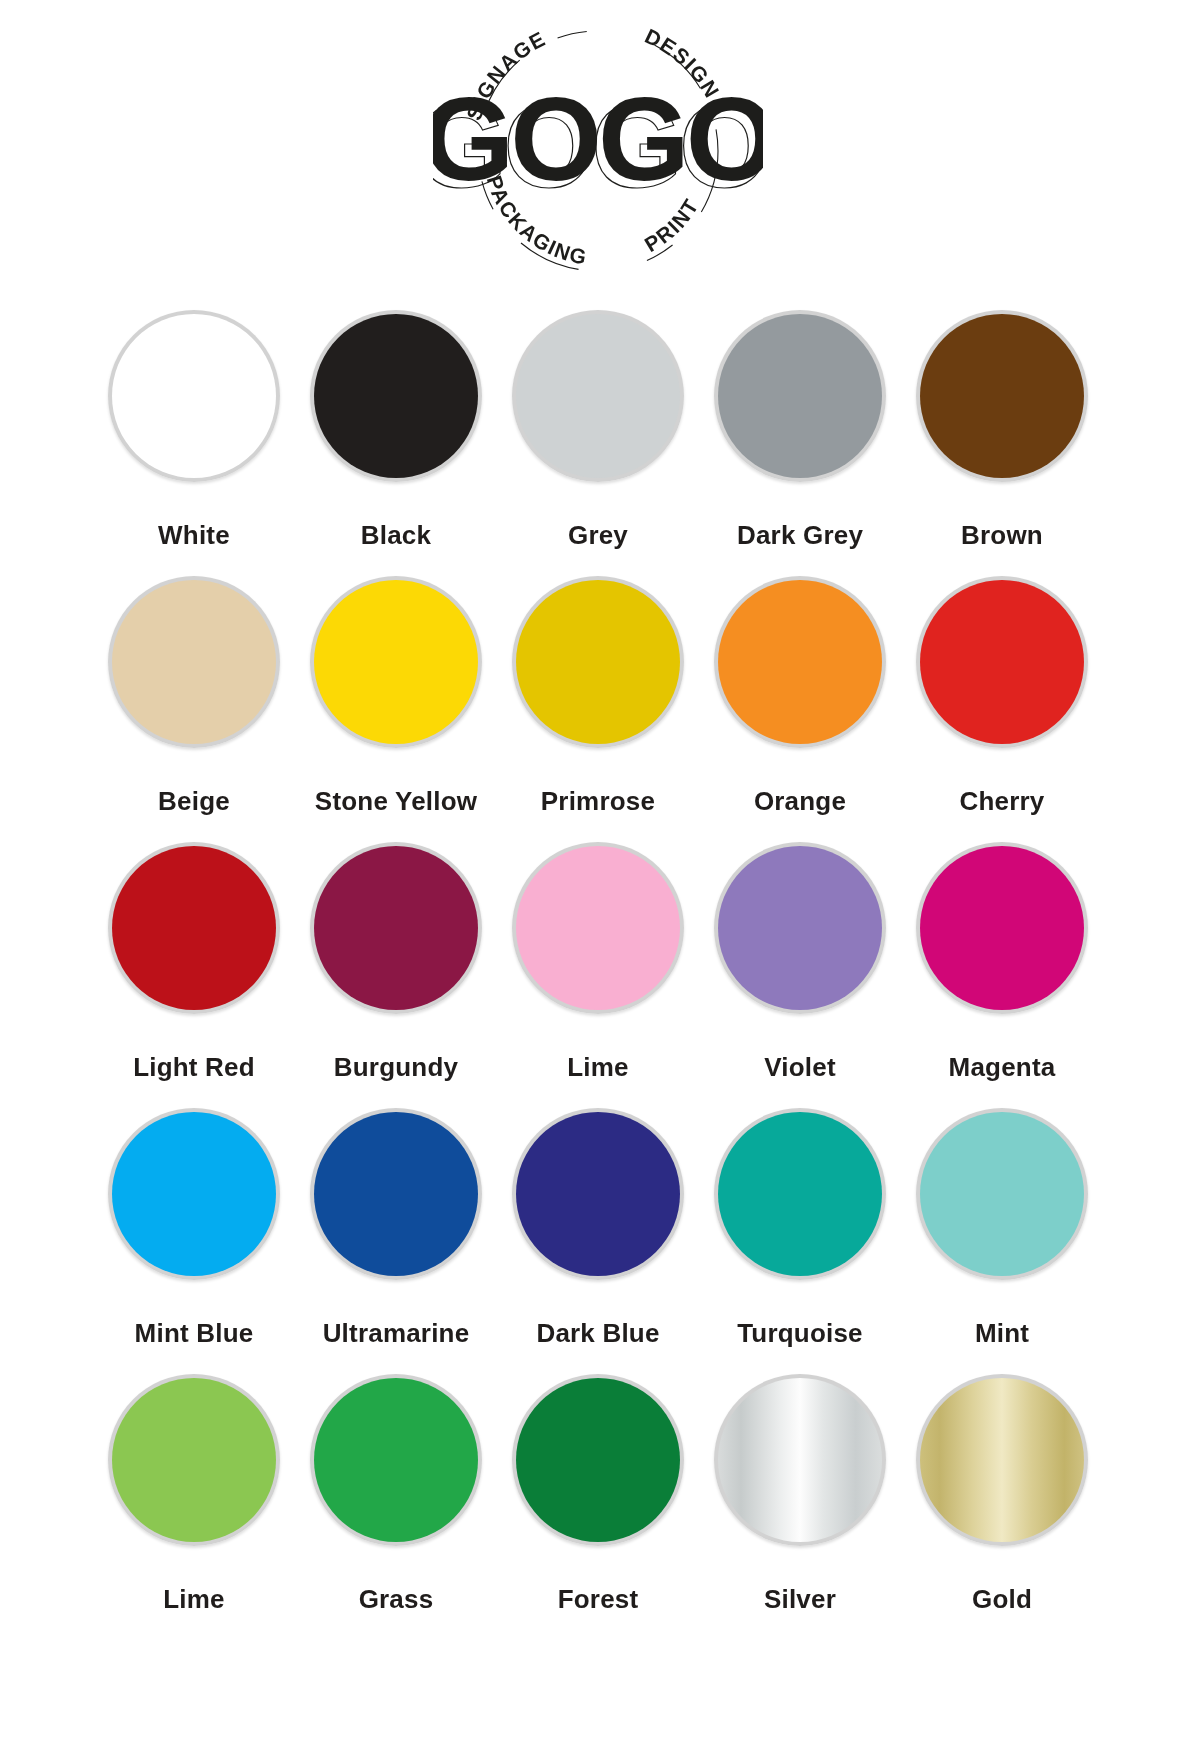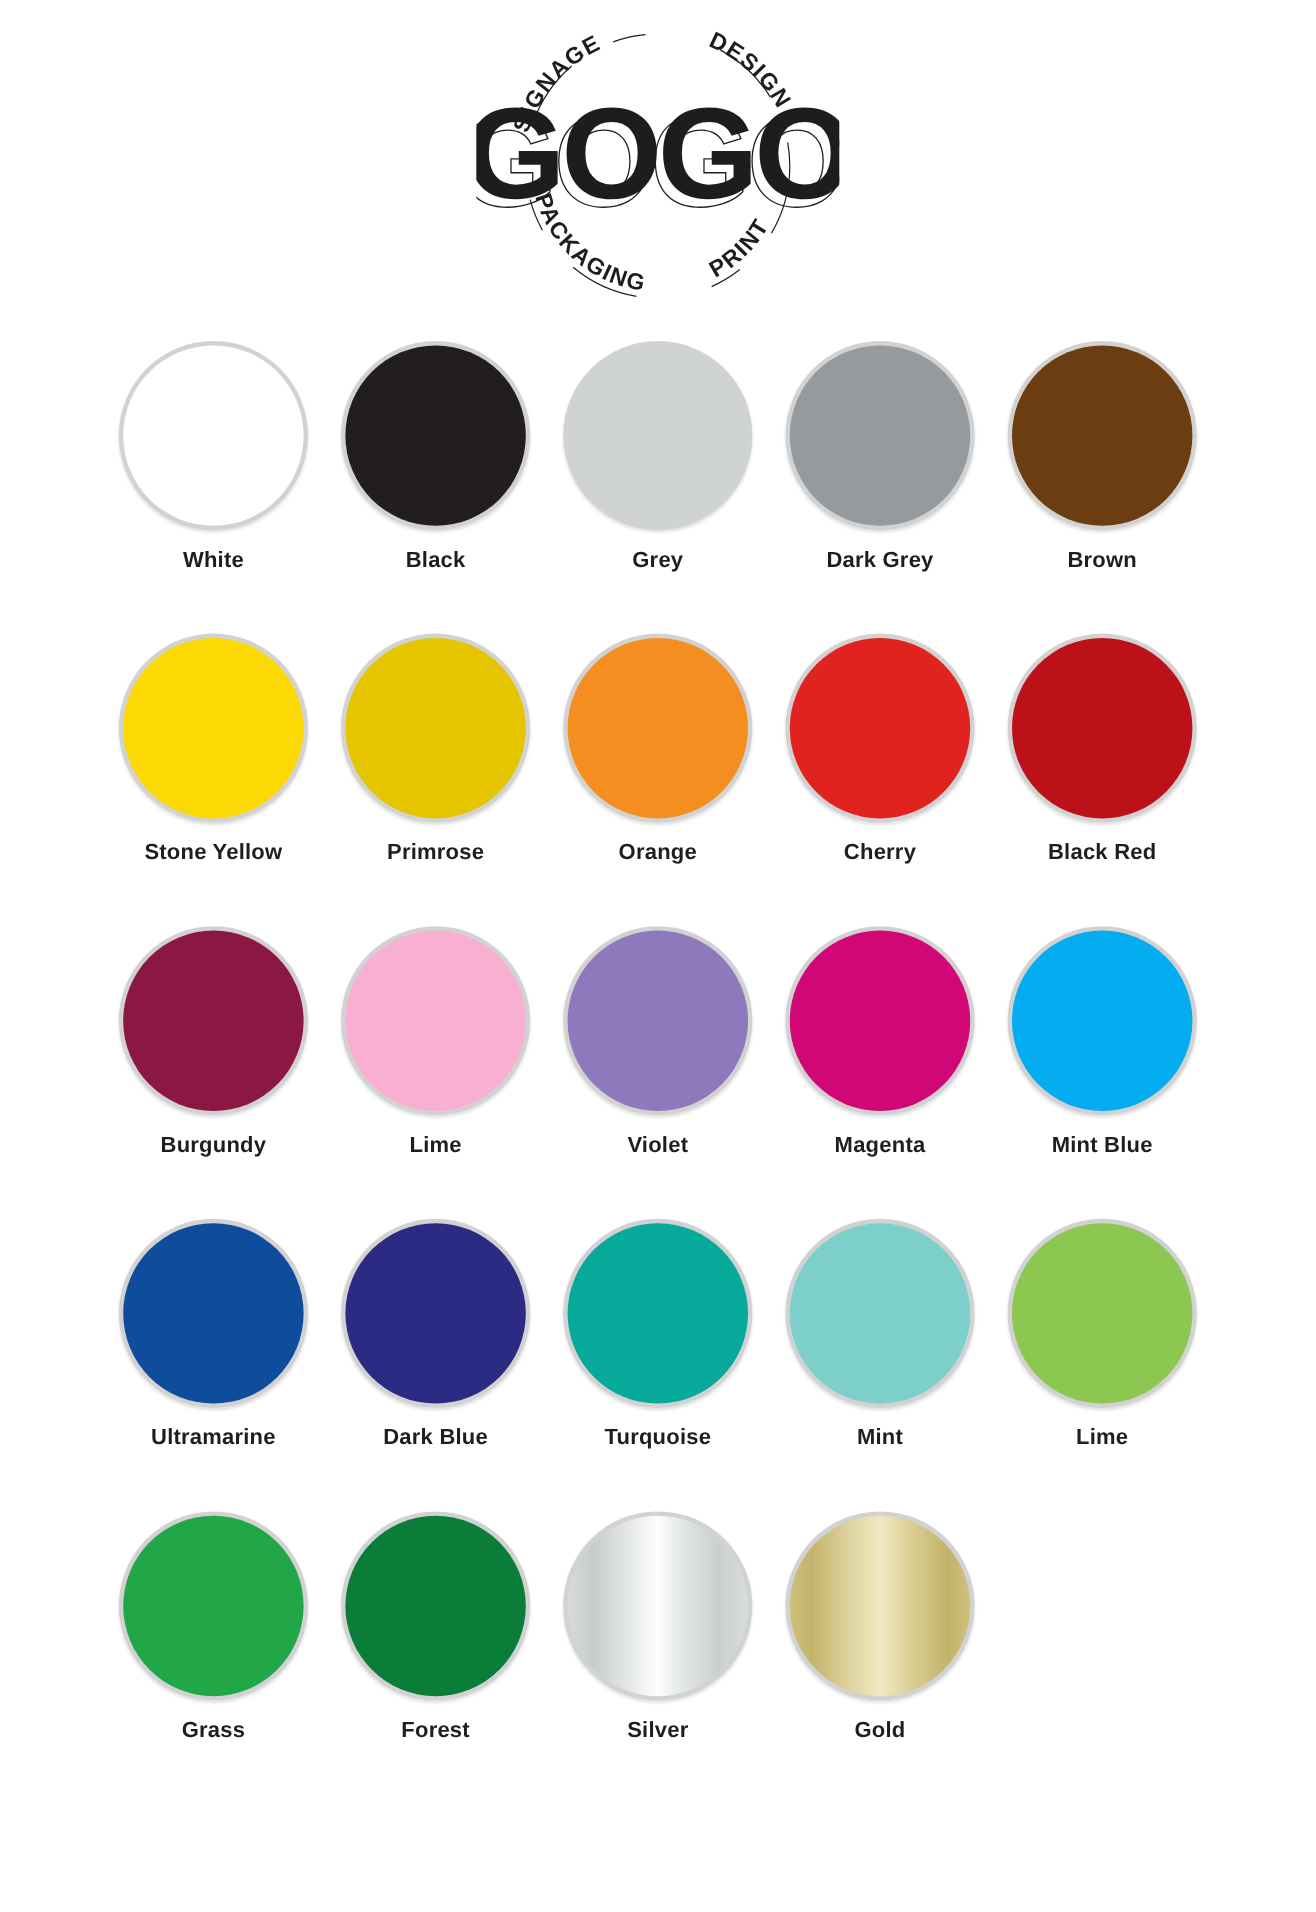--- a/index.html
+++ b/index.html
@@ -56,22 +56,22 @@
     display: flex;
     align-items: center;
     justify-content: center;
   }
   .swatch-disc {
     width: 100%;
     height: 100%;
     border-radius: 50%;
   }
   .swatch-label {
-    margin-top: 16px;
-    font-size: 20px;
+    margin-top: 38px;
+    font-size: 26px;
     font-weight: bold;
     letter-spacing: 0.2px;
     color: #201d1c;
     text-align: center;
     white-space: nowrap;
   }
 </style>
 </head>
 <body>
 
@@ -130,20 +130,26 @@
       <div class="swatch-label">Dark Grey</div>
     </div>
     <div class="swatch-cell">
       <div class="swatch-disc-wrap">
         <div class="swatch-disc" style="background: rgb(107, 61, 16);"></div>
       </div>
       <div class="swatch-label">Brown</div>
     </div>
     <div class="swatch-cell">
       <div class="swatch-disc-wrap">
+        <div class="swatch-disc" style="background: rgb(228, 207, 170);"></div>
+      </div>
+      <div class="swatch-label">Beige</div>
+    </div>
+    <div class="swatch-cell">
+      <div class="swatch-disc-wrap">
         <div class="swatch-disc" style="background: rgb(252, 217, 5);"></div>
       </div>
       <div class="swatch-label">Stone Yellow</div>
     </div>
     <div class="swatch-cell">
       <div class="swatch-disc-wrap">
         <div class="swatch-disc" style="background: rgb(228, 197, 0);"></div>
       </div>
       <div class="swatch-label">Primrose</div>
     </div>
@@ -156,21 +162,21 @@
     <div class="swatch-cell">
       <div class="swatch-disc-wrap">
         <div class="swatch-disc" style="background: rgb(224, 35, 31);"></div>
       </div>
       <div class="swatch-label">Cherry</div>
     </div>
     <div class="swatch-cell">
       <div class="swatch-disc-wrap">
         <div class="swatch-disc" style="background: rgb(188, 17, 25);"></div>
       </div>
-      <div class="swatch-label">Black Red</div>
+      <div class="swatch-label">Light Red</div>
     </div>
     <div class="swatch-cell">
       <div class="swatch-disc-wrap">
         <div class="swatch-disc" style="background: rgb(139, 23, 69);"></div>
       </div>
       <div class="swatch-label">Burgundy</div>
     </div>
     <div class="swatch-cell">
       <div class="swatch-disc-wrap">
         <div class="swatch-disc" style="background: rgb(249, 175, 209);"></div>

